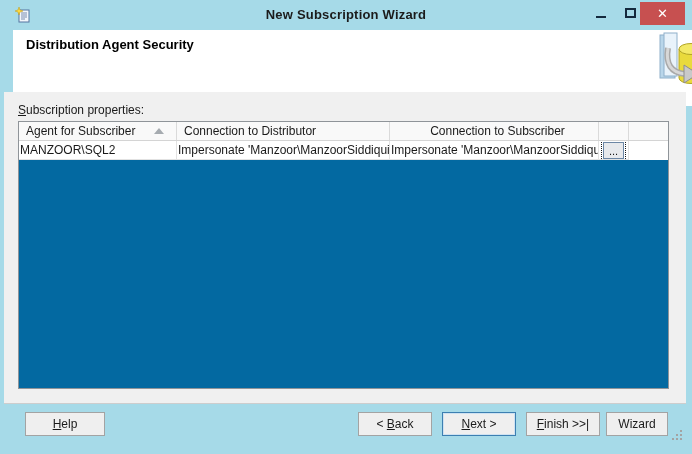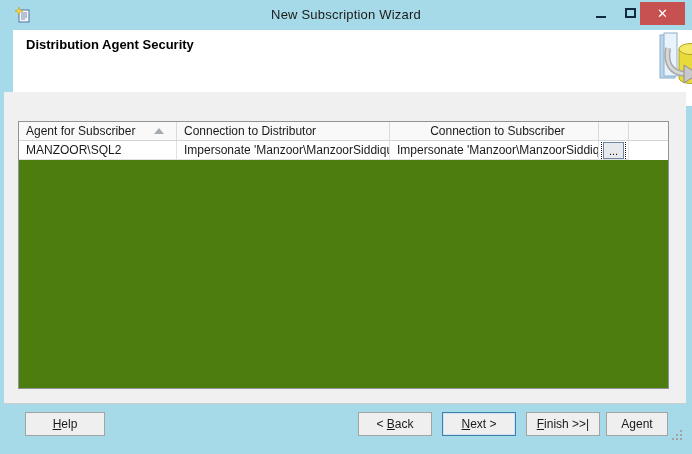--- a/index.html
+++ b/index.html
@@ -9,50 +9,50 @@
     background:var(--titlebar, #a6dae8);
     font-family:"Liberation Sans","DejaVu Sans",sans-serif;
     outline:1px solid #79b3c6;
     overflow:hidden;
   }
   
   .titlebar { position:absolute; left:0; top:0; width:692px; height:30px; }
   .app-icon { position:absolute; left:15px; top:7px; width:16px; height:16px; }
   .window-title {
     position:absolute; left:0; right:0; top:7px; text-align:center;
-    font-size:13px; color:#1b1b1b; letter-spacing:0.2px;
+    font-size:13px; color:#1b1b1b; letter-spacing:0.2px;font-weight:bold;
   }
   .cap-btn { position:absolute; top:2px; display:flex; align-items:center; justify-content:center; cursor:default; }
   .btn-min { left:588px; width:26px; height:22px; }
   .min-glyph { width:10px; height:0; border-bottom:2px solid #13293d; margin-top:8px; }
   .btn-max { left:617px; width:26px; height:22px; }
   .max-glyph { width:11px; height:10px; border:2px solid #13293d; background:transparent; }
   .btn-close { left:640px; width:45px; height:23px; background:var(--close-button,#c75050); color:#fff; font-size:13px; font-weight:bold; }
   
   .banner { position:absolute; left:4px; top:30px; width:682px; height:76px; background:var(--banner-bg,#ffffff); overflow:hidden;margin-left:9px; }
   .banner-title { position:absolute; left:13px; top:7px; font-size:13px; font-weight:bold; color:#000; }
   .banner-sub { position:absolute; left:31px; top:26px; font-size:12px; color:#1c1c1c; }
   .banner-icon { position:absolute; left:644px; top:2px; width:48px; height:58px; }
   
   .content { position:absolute; left:4px; top:92px; width:682px; height:311px; background:var(--dialog-bg,#f0f0f0); }
   .grid-label { position:absolute; left:14px; top:11px; font-size:12px; color:#1a1a1a; }
   .ul { text-decoration:underline; }
   .grid {
     position:absolute; left:14px; top:29px; width:651px; height:268px;
-    background:#4d7c0f; border:1px solid #8f9499; overflow:hidden;
+    background:#0369a1; border:1px solid #8f9499; overflow:hidden;
   }
   .gh { display:flex; height:19px; background:#f9f9f9; border-bottom:1px solid #d4d4d4; }
   .gh-cell {
     font-size:12px; line-height:18px; color:#1a1a1a; padding-left:7px;
     border-right:1px solid #dadada; white-space:nowrap; overflow:hidden;
     display:flex; align-items:center;
   }
   .gr { display:flex; height:19px; background:#fff; }
   .gr-cell {
-    font-size:12px; line-height:18px; color:#1a1a1a; padding-left:7px;
+    font-size:12px; line-height:18px; color:#1a1a1a; padding-left:1px;
     border-right:1px solid #e2e2e2; border-bottom:1px solid #e2e2e2;
     white-space:nowrap; overflow:hidden;
   }
   .c1 { width:158px; } .c2 { width:213px;align-items:flex-end; } .c3 { width:209px;justify-content:center; } .c4 { width:30px; padding-left:0; }
   .cfill { flex:1; border:none; }
   .sort-arrow {
     width:0; height:0; margin-left:auto; margin-right:12px;
     border-left:5px solid transparent; border-right:5px solid transparent;
     border-bottom:6px solid #a6abb0;
   }
@@ -120,20 +120,21 @@
         <path d="M22 17 v29 a12 5.5 0 0 0 24 0 v-29" fill="#e9da3c" stroke="#b1a424"></path>
         <ellipse cx="34" cy="17" rx="12" ry="5.5" fill="#f3e967" stroke="#b1a424"></ellipse>
         <path d="M11 16 q-4 24 17 26" fill="none" stroke="#a9a9a9" stroke-width="6"></path>
         <path d="M11 16 q-4 24 17 26" fill="none" stroke="#d7d7d7" stroke-width="3"></path>
         <polygon points="27,33 27,51 41,42" fill="#c9c9c9" stroke="#8d8d8d"></polygon>
       </svg>
     </div>
   </div>
 
   <div class="content">
+    <div class="grid-label"><span class="ul">S</span><span>ubscription properties:</span></div>
 
     <div class="grid">
       <div class="gh">
         <div class="gh-cell c1">
           <span>Agent for Subscriber</span>
           <span class="sort-arrow"></span>
         </div>
         <div class="gh-cell c2">
           <span>Connection to Distributor</span>
         </div>
@@ -154,16 +155,16 @@
       </div>
     </div>
   </div>
 
   <div class="footer-sep"></div>
 
   <div class="btn btn-help"><span></span><span class="ul">H</span><span>elp</span></div>
   <div class="btn btn-back"><span>&lt; </span><span class="ul">B</span><span>ack</span></div>
   <div class="btn btn-next"><span></span><span class="ul">N</span><span>ext &gt;</span></div>
   <div class="btn btn-finish"><span></span><span class="ul">F</span><span>inish &gt;&gt;|</span></div>
-  <div class="btn btn-cancel"><span></span><span class="ul"></span><span>Agent</span></div>
+  <div class="btn btn-cancel"><span></span><span class="ul"></span><span>Wizard</span></div>
 
   <div class="grip"></div>
 </div>
 
 </body></html>

